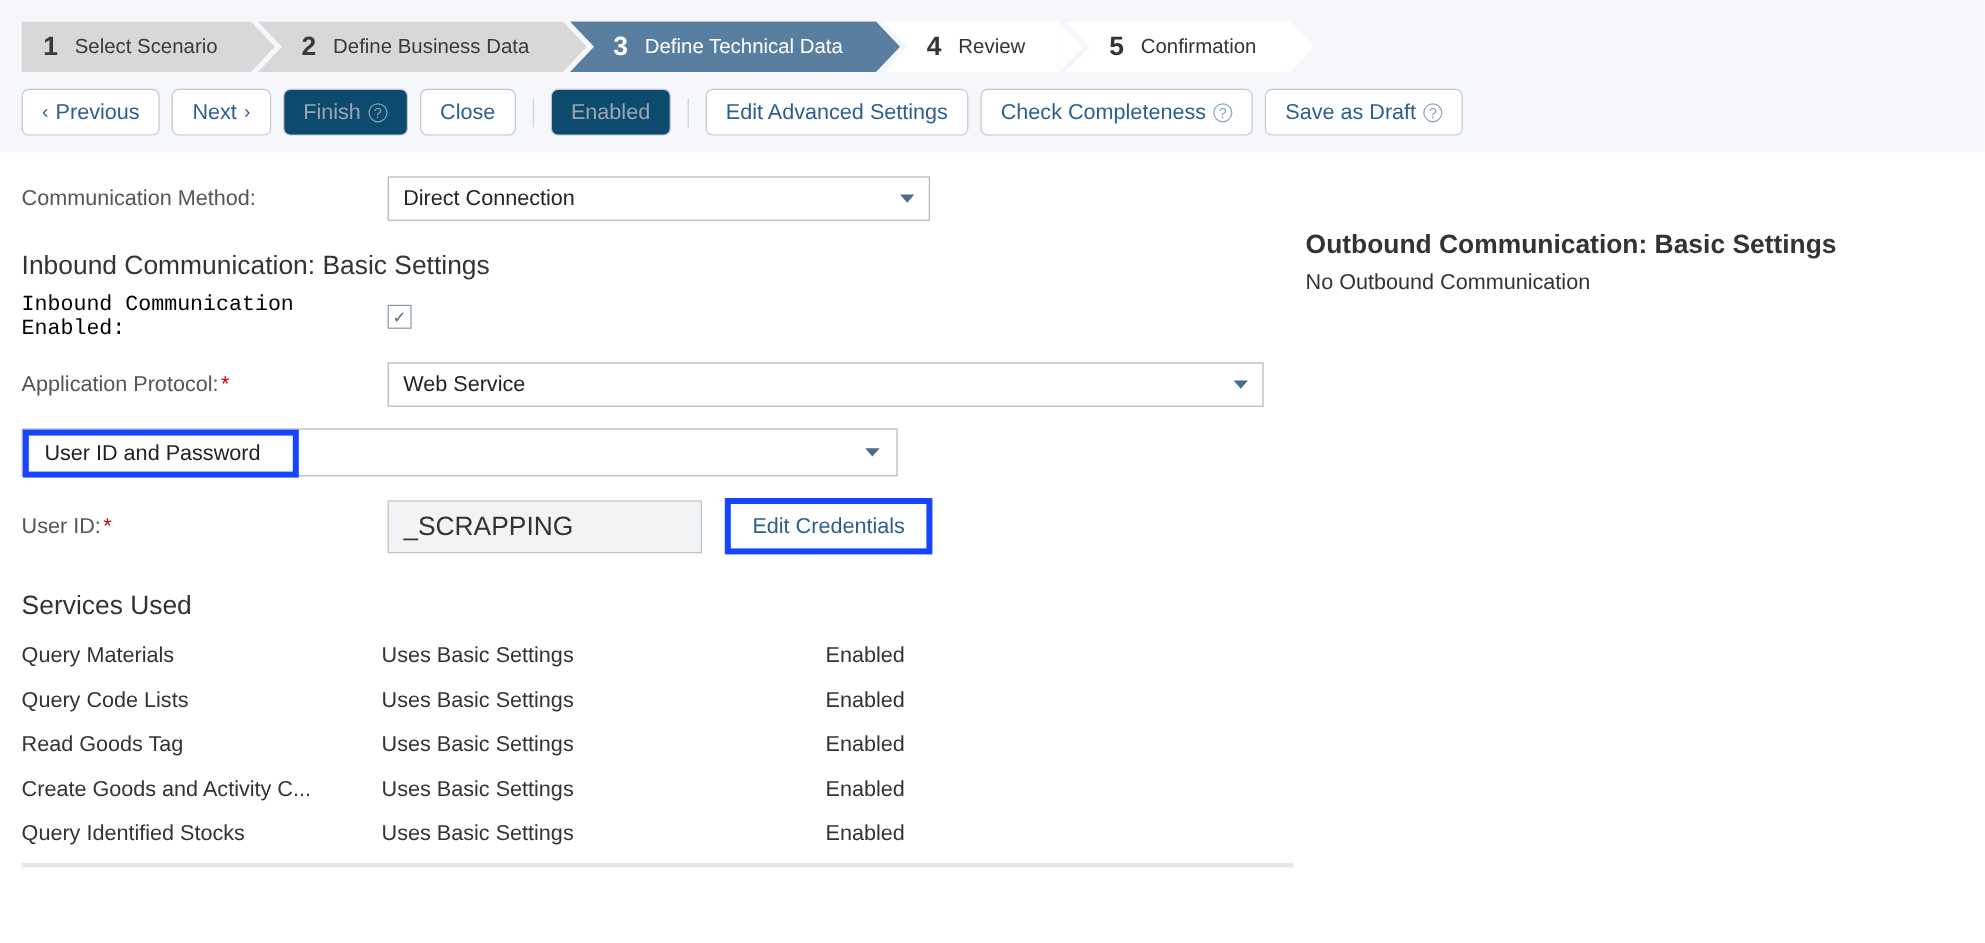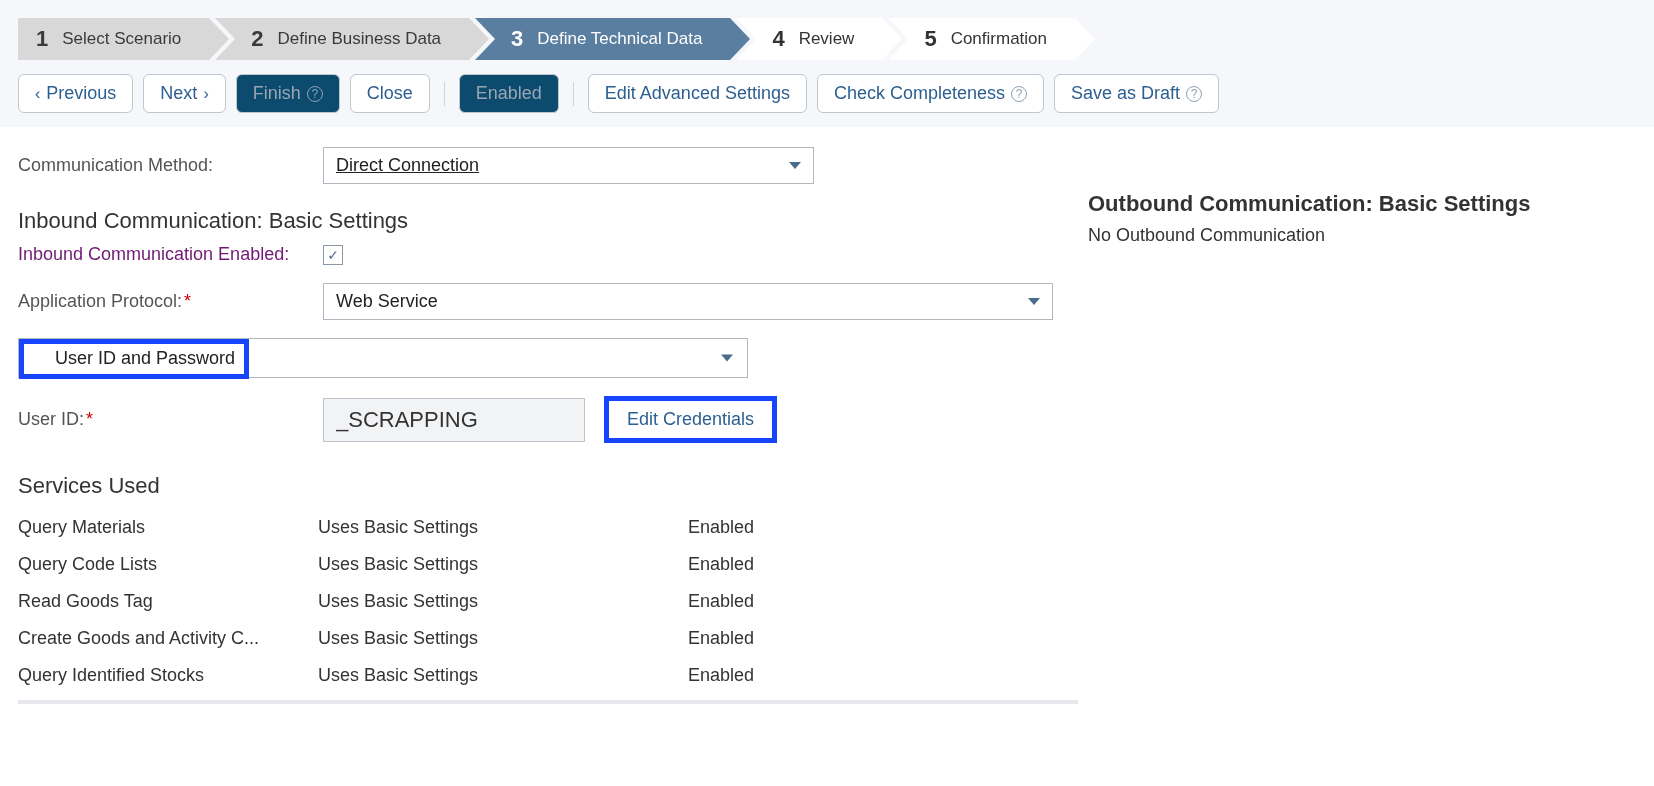--- a/index.html
+++ b/index.html
@@ -139,53 +139,54 @@
   display: flex;
   align-items: center;
   justify-content: space-between;
   border: 1px solid #b0b7bf;
   padding: 7px 12px;
   font-size: 18px;
   color: #222;
   background: #fff;
   cursor: pointer;
 }
-.select.w560 { width: 491px; text-decoration: underline; }
+.select.w560 { width: 452px; }
 .select.w730 { width: 730px; }
 .chev-down {
   width: 0; height: 0;
   border-left: 6px solid transparent;
   border-right: 6px solid transparent;
   border-top: 7px solid #4a6b8c;
 }
 
 .section-heading {
   font-size: 22px;
   color: #333;
   margin: 24px 0 10px 0;
   font-weight: normal;
 }
 .sub-label-small {
-  color: #701a75;
-  font-size: 18px;
+  color: #000000;
+  font-size: 18px;
+  font-family: Liberation Mono, monospace;
 }
 
 .checkbox {
   width: 20px; height: 20px;
   border: 1px solid #8b98a6;
   display: inline-flex;
   align-items: center;
   justify-content: center;
   color: #4a6b8c;
   font-size: 14px;
 }
 .auth-wrap { position: relative; width: 730px; }
 .auth-text {
   position: absolute;
-  left: 28px; top: 5px;
+  left: 10px; top: 5px;
   padding: 4px 8px;
   font-size: 18px;
   color: #222;
   pointer-events: none;
   text-align: center;
 }
 .auth-box {
   border: 5px solid #1744ff;
   width: 230px;
   height: 40px;

